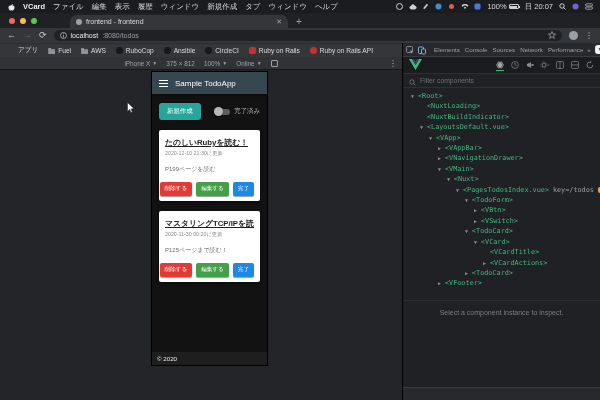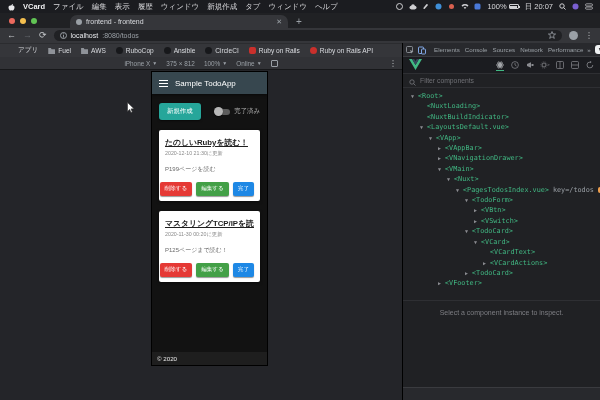--- a/index.html
+++ b/index.html
@@ -432,21 +432,21 @@
       <div class="tree-row" style="padding-left: 35px;"><span class="tr-arrow">▶</span><span class="tr-tag">&lt;VAppBar&gt;</span></div>
       <div class="tree-row" style="padding-left: 35px;"><span class="tr-arrow">▶</span><span class="tr-tag">&lt;VNavigationDrawer&gt;</span></div>
       <div class="tree-row" style="padding-left: 35px;"><span class="tr-arrow">▼</span><span class="tr-tag">&lt;VMain&gt;</span></div>
       <div class="tree-row" style="padding-left: 44px;"><span class="tr-arrow">▼</span><span class="tr-tag">&lt;Nuxt&gt;</span></div>
       <div class="tree-row" style="padding-left: 53px;"><span class="tr-arrow">▼</span><span class="tr-tag">&lt;PagesTodosIndex.vue&gt;</span><span class="tr-attr">key=/todos</span><span class="tr-badge">router-view</span></div>
       <div class="tree-row" style="padding-left: 62px;"><span class="tr-arrow">▼</span><span class="tr-tag">&lt;TodoForm&gt;</span></div>
       <div class="tree-row" style="padding-left: 71px;"><span class="tr-arrow">▶</span><span class="tr-tag">&lt;VBtn&gt;</span></div>
       <div class="tree-row" style="padding-left: 71px;"><span class="tr-arrow">▶</span><span class="tr-tag">&lt;VSwitch&gt;</span></div>
       <div class="tree-row" style="padding-left: 62px;"><span class="tr-arrow">▼</span><span class="tr-tag">&lt;TodoCard&gt;</span></div>
       <div class="tree-row" style="padding-left: 71px;"><span class="tr-arrow">▼</span><span class="tr-tag">&lt;VCard&gt;</span></div>
-      <div class="tree-row" style="padding-left: 80px;"><span class="tr-arrow"></span><span class="tr-tag">&lt;VCardText&gt;</span></div>
+      <div class="tree-row" style="padding-left: 80px;"><span class="tr-arrow"></span><span class="tr-tag">&lt;VCardTitle&gt;</span></div>
       <div class="tree-row" style="padding-left: 80px;"><span class="tr-arrow">▶</span><span class="tr-tag">&lt;VCardActions&gt;</span></div>
       <div class="tree-row" style="padding-left: 62px;"><span class="tr-arrow">▶</span><span class="tr-tag">&lt;TodoCard&gt;</span></div>
       <div class="tree-row" style="padding-left: 35px;"><span class="tr-arrow">▶</span><span class="tr-tag">&lt;VFooter&gt;</span></div>
     </div>
 
   <div class="vue-empty">Select a component instance to inspect.</div>
 
   <div class="dt-bottom"></div>
 </div>
 

